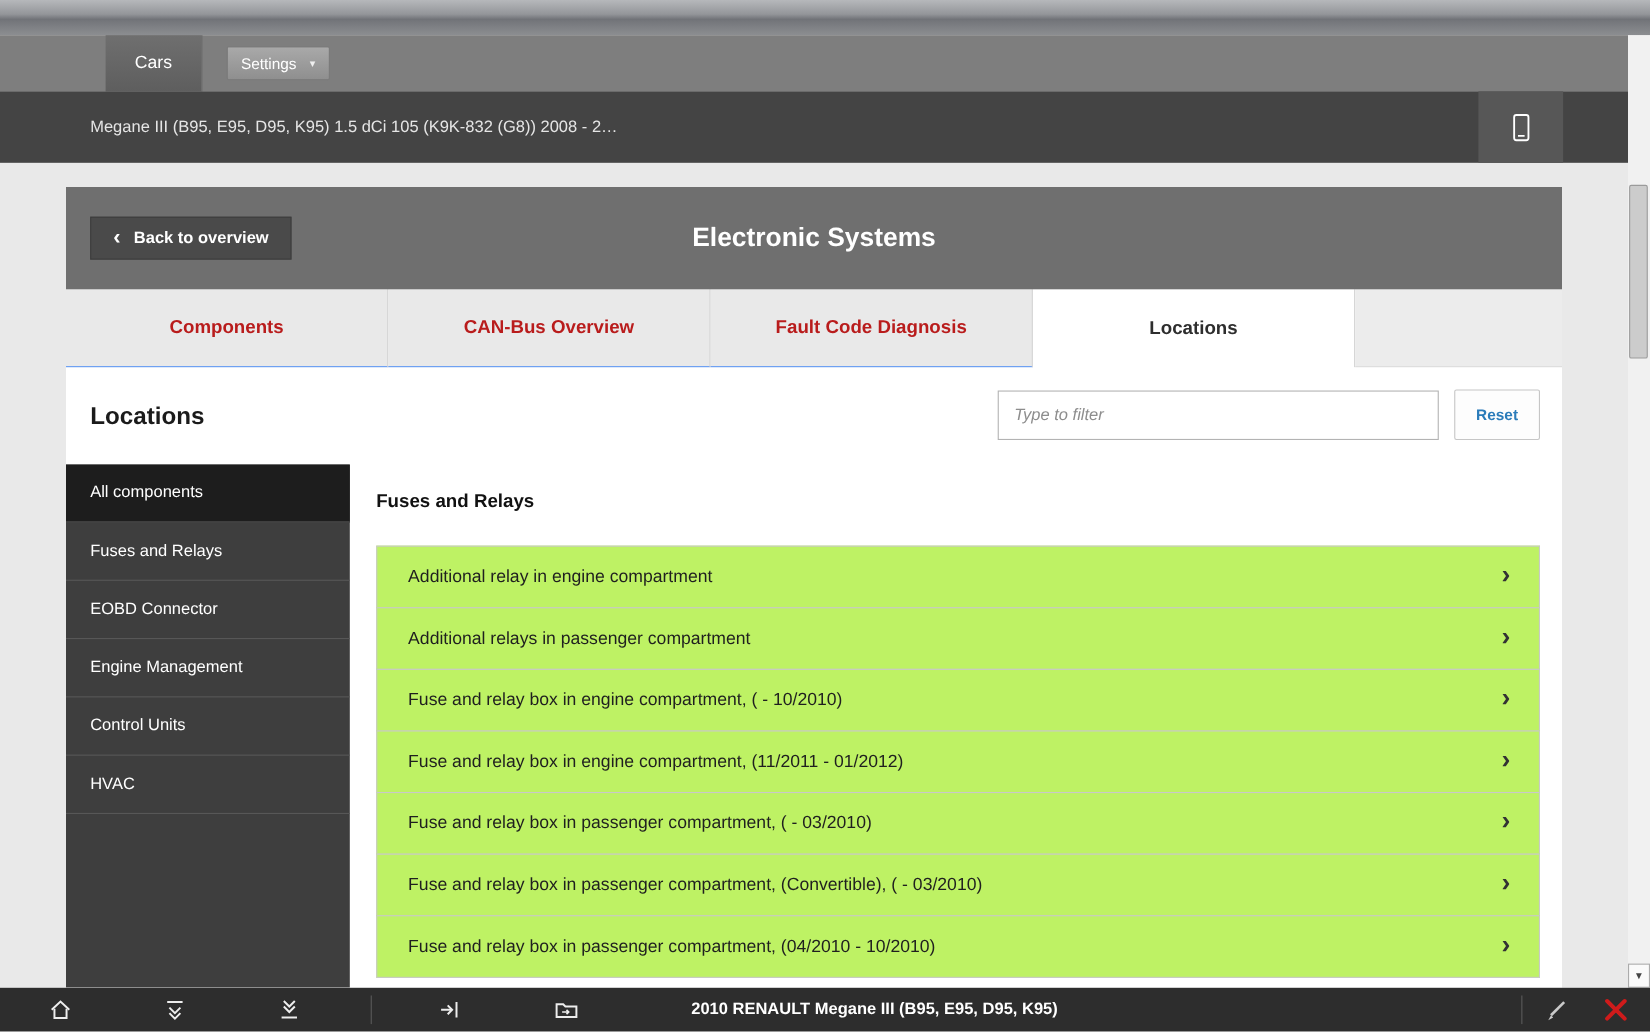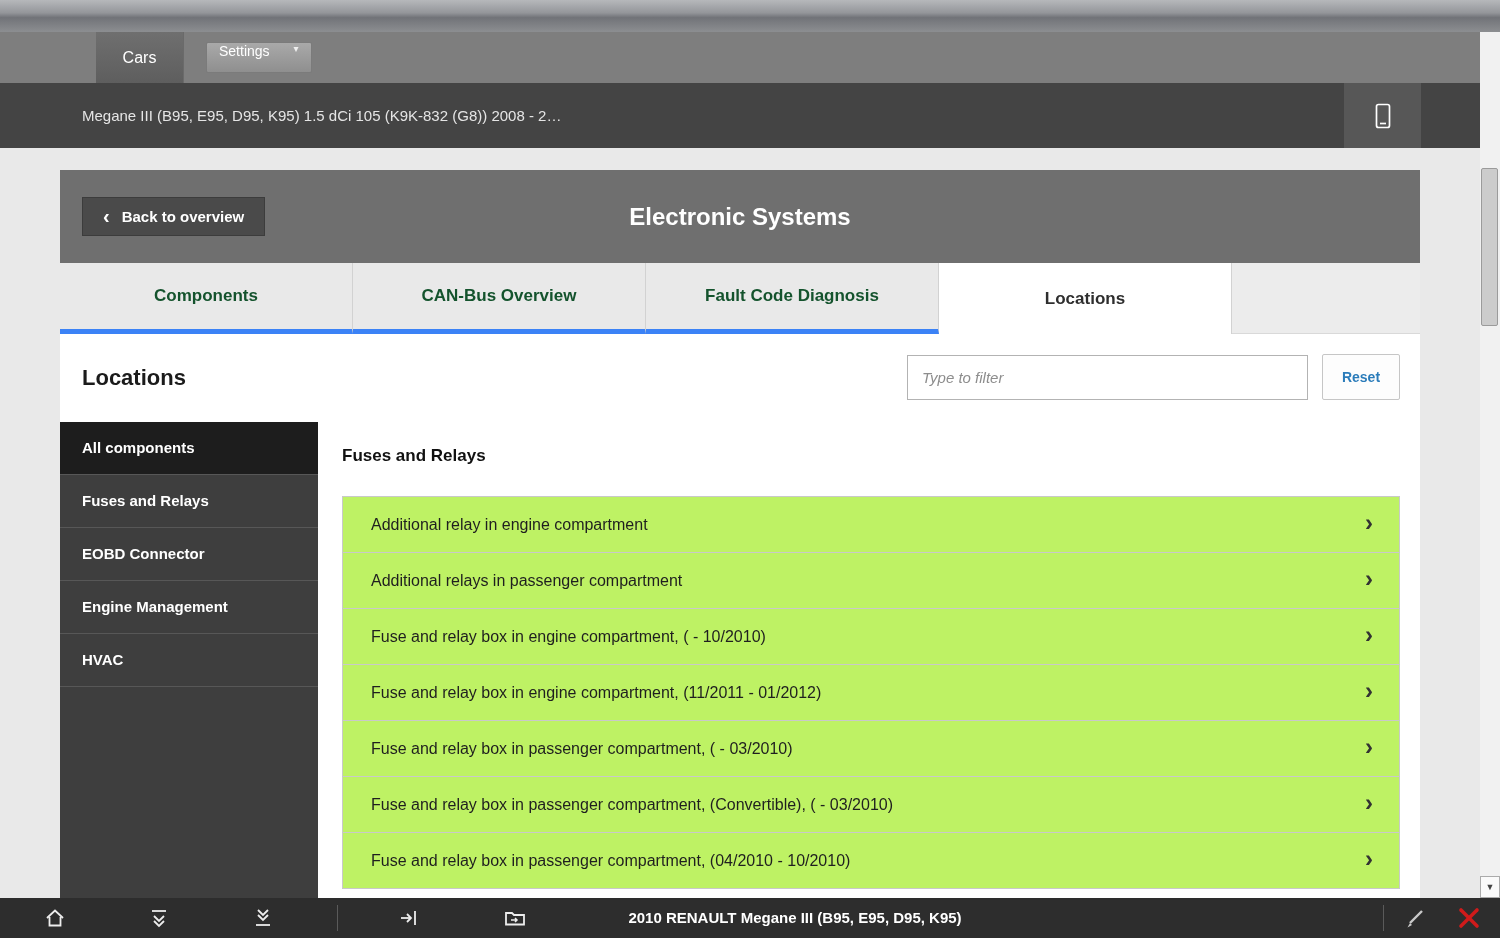--- a/index.html
+++ b/index.html
@@ -13,21 +13,21 @@
     background:linear-gradient(180deg,#b6b8bb 0%,#94969a 40%,#717378 55%,#8c8e91 100%); }
 
   .app { position:absolute; left:0; top:32px; width:1480px; height:866px; background:#e9e9e9; }
 
   
   .toolbar { height:51px; background:#7e7e7e; display:flex; align-items:stretch; padding-left:96px; }
   .cars-tab { width:88px; display:flex; align-items:center; justify-content:center; color:#fff;
     font-size:16px; background:linear-gradient(180deg,#6f6f6f,#5e5e5e); border-right:1px solid #6a6a6a; cursor:pointer; }
   .settings-btn { align-self:center; margin-left:22px; height:31px;
     background:linear-gradient(180deg,#a9a9a9,#8f8f8f); border:1px solid #7b7b7b; border-radius:2px;
-    color:#fff; font-size:14px; display:flex; padding:0 12px; gap:24px; cursor:pointer; }
+    color:#fff; font-size:14px; display:flex; align-items:center; padding:0 12px; gap:12px; cursor:pointer; }
   .caret { font-size:10px; color:#efefef; }
 
   
   .vehicle-bar { position:relative; height:65px; background:#444; display:flex; align-items:center; }
   .vehicle-text { padding-left:82px; color:#e5e5e5; font-size:15px; }
   .vehicle-btn { position:absolute; right:59px; top:0; width:77px; height:65px; background:#575757;
     display:flex; align-items:center; justify-content:center; cursor:pointer; }
 
   
   .content-bg { height:750px; padding:22px 60px 0; background:#e9e9e9; }
@@ -36,38 +36,38 @@
   .panel-header { position:relative; flex:0 0 93px; background:#6f6f6f; }
   .back-btn { position:absolute; left:22px; top:27px; height:39px; display:flex; align-items:center; gap:12px;
     padding:0 20px; background:#4a4a4a; border:1px solid #3c3c3c; color:#fff; font-size:15px; font-weight:bold;
     cursor:pointer; z-index:2; }
   .back-chevron { font-size:20px; line-height:1; margin-top:-2px; }
   .panel-title { position:absolute; left:0; right:0; top:0; height:101px; line-height:93px; text-align:center;
     color:#fff; font-size:24px; font-weight:bold; }
 
   .tabbar { display:flex; flex:0 0 71px; height:71px; }
   .tab { flex:0 0 293px; display:flex; align-items:center; justify-content:center; background:#e9e9e9;
-    border-right:1px solid #d2d2d2; border-bottom:5px solid #3b82f6; color:#14532d; font-size:17px;
+    border-right:1px solid #d2d2d2; border-bottom:1px solid #3b82f6; color:#b91c1c; font-size:17px;
     font-weight:bold; cursor:pointer; }
   .tab.active { background:#fff; color:#2e2e2e; border-bottom:none; }
   .tab-filler { flex:1; background:#ececec; border-bottom:1px solid #d9d9d9; }
 
   .content-head { position:relative; flex:0 0 88px; background:#fff; }
   .section-title { position:absolute; left:22px; top:0; height:88px; display:flex; align-items:center;
     font-size:22px; font-weight:bold; color:#1b1b1b; }
   .filter-input { position:absolute; right:112px; top:21px; width:401px; height:45px; border:1px solid #b3b3b3;
     padding:0 14px; font-size:15px; font-family:inherit; color:#333; outline:none; background:#fff; }
   .filter-input::placeholder { color:#8d8d8d; font-style:italic; }
   .reset-btn { position:absolute; right:20px; top:20px; width:78px; height:46px; background:#fdfdfd;
     border:1px solid #c6c6c6; border-radius:2px; display:flex; align-items:center; justify-content:center;
     color:#2b7cba; font-size:14px; font-weight:bold; cursor:pointer; }
 
   .main-row { flex:1; display:flex; overflow:hidden; }
   .sidebar { flex:0 0 258px; background:#3e3e3e; }
-  .side-item { height:53px; line-height:52px; padding-left:22px; color:#fff; font-size:15px; font-weight:bold;
+  .side-item { height:53px; line-height:52px; padding-left:22px; color:#fff; font-size:15px; font-weight:normal;
     border-bottom:1px solid #575757; cursor:pointer; white-space:nowrap; overflow:hidden; }
   .side-item.active { background:#1d1d1d; }
 
   .list-area { flex:1; padding:24px 20px 0 24px; overflow:hidden; }
   .list-heading { font-size:17px; font-weight:bold; color:#111; margin-bottom:30px; }
   .row { height:57px; border:1px solid #c9c9c9; display:flex; align-items:center; justify-content:space-between;
     padding:0 26px 0 28px; background:#bef264; cursor:pointer; }
   .row + .row { margin-top:-1px;text-align:right; }
   .row-label { font-size:16px; color:#1f1f1f; }
   .row-chevron { font-size:24px; font-weight:bold; color:#333; line-height:1; margin-top:-3px; }
@@ -142,20 +142,21 @@
           <div class="reset-btn">Reset</div>
         </div>
 
         <div class="main-row">
 
           <div class="sidebar">
             <div class="side-item active">All components</div>
             <div class="side-item">Fuses and Relays</div>
             <div class="side-item">EOBD Connector</div>
             <div class="side-item">Engine Management</div>
+            <div class="side-item">Control Units</div>
             <div class="side-item">HVAC</div>
           </div>
 
           <div class="list-area">
             <div class="list-heading">Fuses and Relays</div>
             <div class="list">
               <div class="row">
                 <span class="row-label">Additional relay in engine compartment</span>
                 <span class="row-chevron">›</span>
               </div>

